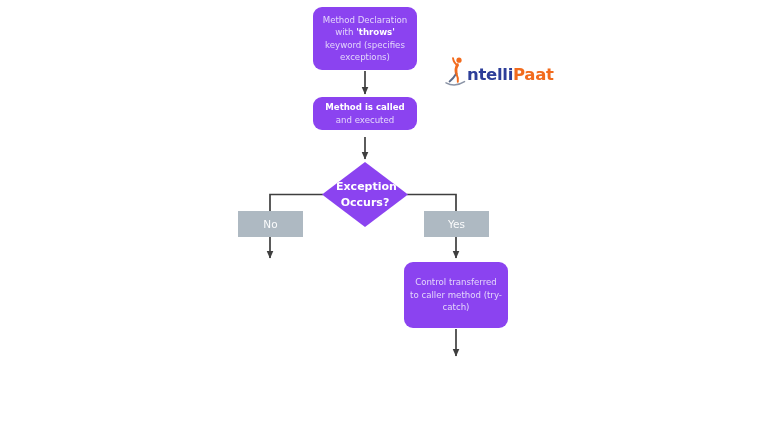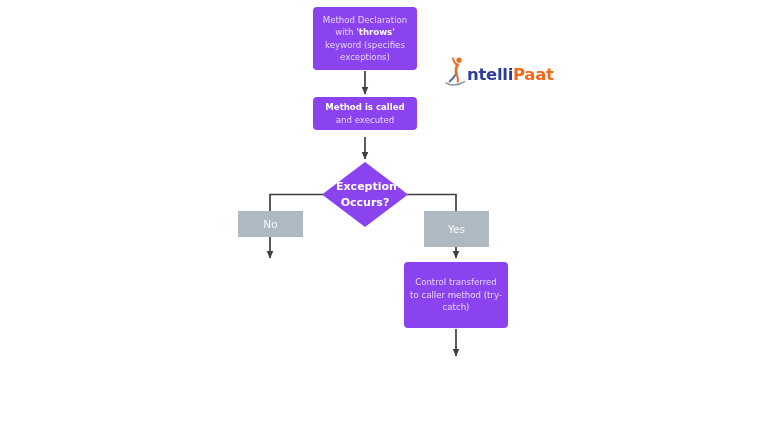--- a/index.html
+++ b/index.html
@@ -23,21 +23,21 @@
     overflow: hidden;
   }
   .connectors {
     position: absolute;
     left: 0; top: 0;
     width: 768px; height: 432px;
   }
   .node {
     position: absolute;
     background: var(--node-purple);
-    border-radius: 4px;
+    border-radius: 9px;
     display: flex;
     align-items: center;
     justify-content: center;
     text-align: center;
     color: var(--text-soft);
     font-size: 8.6px;
     line-height: 1.45;
     padding: 0 6px;
   }
   .node b { color: #ffffff; font-weight: bold; }
@@ -104,21 +104,21 @@
 
   <div class="node" style="left:313px; top:97px; width:104px; height:33px;">
     <div class="txt"><b>Method is called</b><span> and executed</span></div>
   </div>
 
   <div class="diamond" style="left:322px; top:162px; width:86px; height:65px;">
     <div class="txt">Exception Occurs?</div>
   </div>
 
   <div class="branch-label" style="left:238px; top:211px; width:65px; height:26px;">No</div>
-  <div class="branch-label" style="left:424px; top:211px; width:65px; height:36px;">Yes</div>
+  <div class="branch-label" style="left:424px; top:211px; width:65px; height:26px;">Yes</div>
 
 
   <div class="node" style="left:404px; top:262px; width:104px; height:66px;">
     <div class="txt">Control transferred to caller method (try-catch)</div>
   </div>
 
 
   <div class="logo">
     <svg width="22" height="30" viewBox="0 0 22 30">
       <circle cx="14" cy="4.2" r="2.6" fill="#F26B1D"></circle>

